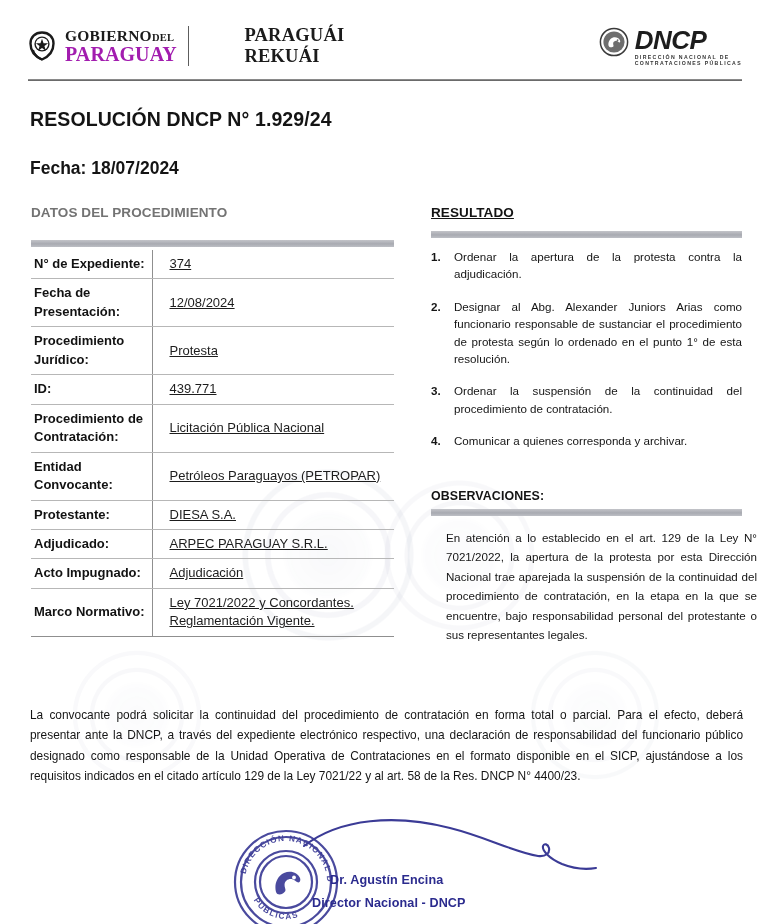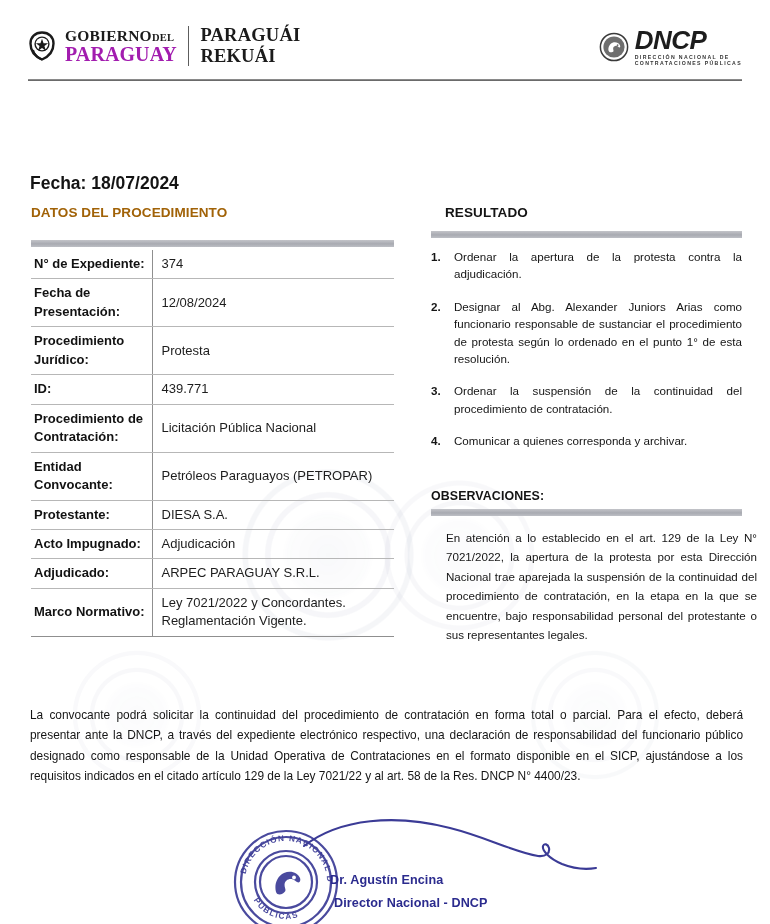--- a/index.html
+++ b/index.html
@@ -69,27 +69,27 @@
     font-family: "Liberation Serif", serif;
     font-weight: bold; font-size: 20px; letter-spacing: .1px;
     color: #a21caf; margin-top: 1px;
   }
   .gov-sep {
     width: 1.5px; height: 40px; background: #5d5d5d;
   }
   .gov-right { line-height: 1.04; }
   .gov-r1, .gov-r2 {
     font-family: "Liberation Serif", serif;
-    font-weight: bold; font-size: 18.5px; letter-spacing: .2px; color:#1b1b1b;
+    font-weight: bold; font-size: 18.5px; letter-spacing: .2px; color:#1b1b1b;margin-left:44px;
   }
   .gov-r2 { margin-top: 1px; }
 
   #dncp-logo {
     position: absolute; right: 28px; top: 27px;
-    display: flex; align-items: center; gap: 6px;
+    display: flex; align-items: flex-start; gap: 6px;
   }
   .dncp-mark { width: 30px; height: 30px; flex:none; }
   .dncp-text { line-height: 1; }
   .dncp-word {
     font-family: "Liberation Sans", sans-serif;
     font-weight: bold; font-style: italic;
     font-size: 26px; letter-spacing: -0.5px; color: #1d1d1d;
   }
   .dncp-sub1, .dncp-sub2 {
     font-size: 5.2px; letter-spacing: 1.35px; color: #343434;
@@ -103,29 +103,29 @@
   }
 
   
   #res-title {
     position: absolute; left: 30px; top: 108px;
     font-size: 19.5px; font-weight: bold; color: #141414;
     letter-spacing: .1px;
   }
   #res-date {
     position: absolute; left: 30px; top: 158px;
-    font-size: 17.5px; font-weight: bold; color: #141414; margin-top: 15px;
+    font-size: 17.5px; font-weight: bold; color: #141414;
   }
   #datos-heading {
     position: absolute; left: 31px; top: 205px;
-    font-size: 13.5px; font-weight: bold; color: #a16207; letter-spacing: .1px;
+    font-size: 13.5px; font-weight: bold; color: #737373; letter-spacing: .1px;
   }
   #resultado-heading {
-    position: absolute; left: 445px; top: 205px;
-    font-size: 13.5px; font-weight: bold; color: #141414; letter-spacing: .1px;
+    position: absolute; left: 431px; top: 205px;
+    font-size: 13.5px; font-weight: bold; color: #141414; letter-spacing: .1px; text-decoration: underline;
   }
 
   
   .graybar {
     position: absolute; height: 7px;
     background: linear-gradient(to bottom, #c3c4c9, #a8aab1 55%, #bdbfc5);
   }
   #bar-left  { left: 31px;  top: 240px; width: 363px; }
   #bar-right { left: 431px; top: 231px; width: 311px; }
   #bar-obs   { left: 431px; top: 509px; width: 311px; }
@@ -145,22 +145,23 @@
   #datos-table tr:last-child td { border-bottom: 1.2px solid #8f8f8f; }
   #datos-table td.k {
     width: 121px;
     font-weight: bold;
     color: #121212;
     border-right: 1.2px solid #8f8f8f;
     padding-left: 3px;
   }
   #datos-table td.v {
     color: #1d1d1d;
-    padding-left: 9px;
+    padding-left: 17px;
     font-weight: normal;
+    text-decoration: underline;
   }
   #datos-table td.v.just { text-align: justify; text-align-last: left; }
 
   
   #resultado-col {
     position: absolute; left: 431px; top: 248px; width: 311px;
   }
   .res-item {
     display: flex;
     margin-bottom: 15px;
@@ -207,21 +208,20 @@
   }
   .sig-name {
     position: absolute; left: 330px; top: 61px;
     font-size: 12.6px; font-weight: bold; color: #2b2b8e;
     letter-spacing: .1px;
   }
   .sig-role {
     position: absolute; left: 312px; top: 84px;
     font-size: 12.6px; font-weight: bold; color: #2b2b8e;
     letter-spacing: .1px;
-    margin-left: 22px;
   }
 </style>
 </head>
 <body>
 
 <div id="page">
 
   <div class="watermark" id="wm-1"></div>
   <div class="watermark" id="wm-2"></div>
   <div class="watermark" id="wm-3"></div>
@@ -264,20 +264,21 @@
       <span class="dncp-text">
         <div class="dncp-word">DNCP</div>
         <div class="dncp-sub1">DIRECCIÓN NACIONAL DE</div>
         <div class="dncp-sub2">CONTRATACIONES PÚBLICAS</div>
       </span>
     </div>
 
     <div id="head-rule"></div>
   </div>
 
+  <div id="res-title">RESOLUCIÓN DNCP N° 1.929/24</div>
   <div id="res-date">Fecha: 18/07/2024</div>
 
   <div id="datos-heading">DATOS DEL PROCEDIMIENTO</div>
   <div id="resultado-heading">RESULTADO</div>
 
   <div class="graybar" id="bar-left"></div>
   <div class="graybar" id="bar-right"></div>
   <div class="graybar" id="bar-obs"></div>
 
   <table id="datos-table">
@@ -304,26 +305,26 @@
       </tr>
       <tr>
         <td class="k">Entidad Convocante:</td>
         <td class="v">Petróleos Paraguayos (PETROPAR)</td>
       </tr>
       <tr>
         <td class="k">Protestante:</td>
         <td class="v">DIESA S.A.</td>
       </tr>
       <tr>
+        <td class="k">Adjudicado:</td>
+        <td class="v">ARPEC PARAGUAY S.R.L.</td>
+      </tr>
+      <tr>
         <td class="k">Acto Impugnado:</td>
         <td class="v">Adjudicación</td>
-      </tr>
-      <tr>
-        <td class="k">Adjudicado:</td>
-        <td class="v">ARPEC PARAGUAY S.R.L.</td>
       </tr>
       <tr>
         <td class="k">Marco Normativo:</td>
         <td class="v">Ley 7021/2022 y Concordantes. Reglamentación Vigente.</td>
       </tr>
     </tbody>
   </table>
 
   <div id="resultado-col">
     <div class="res-item">

